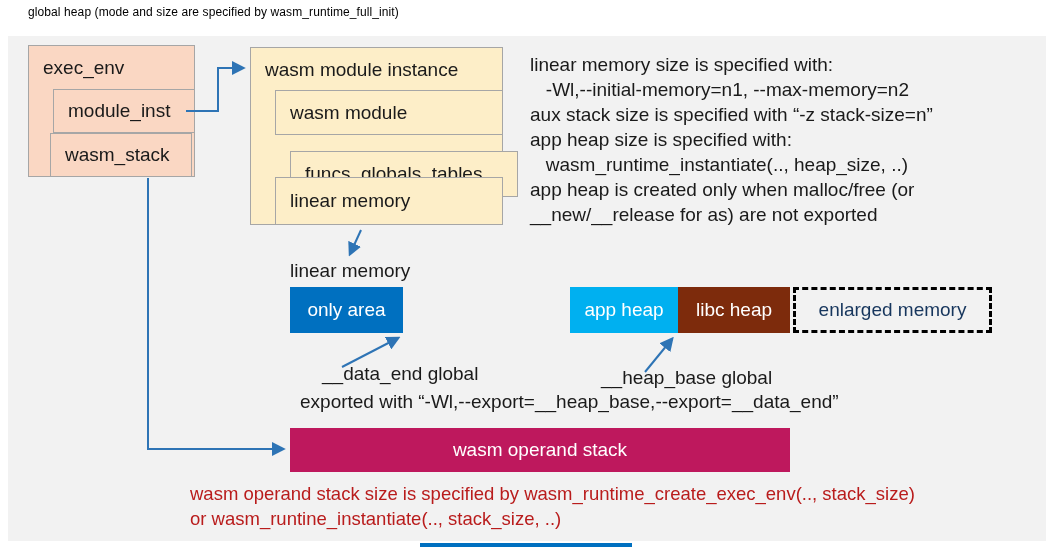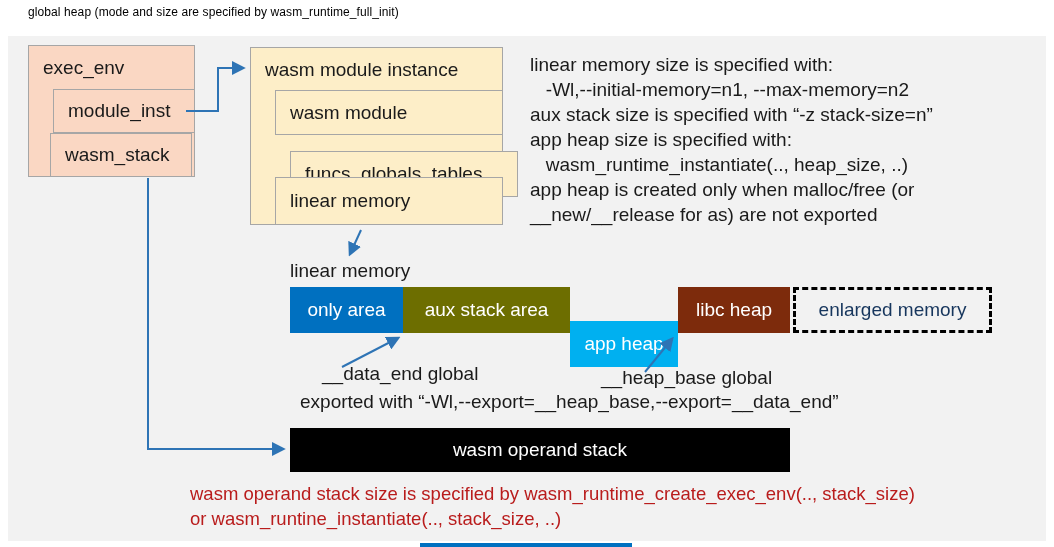--- a/index.html
+++ b/index.html
@@ -45,21 +45,21 @@
   .note-line { white-space: pre; }
   
   .lm-label { position: absolute; left: 290px; top: 260px; font-size: 19px; }
   .segment {
     position: absolute; top: 287px; height: 46px;
     display: flex; align-items: center; justify-content: center;
     color: #ffffff; font-size: 19px; white-space: nowrap;
   }
   #seg-data  { left: 290px; width: 113px; }
   #seg-aux   { left: 403px; width: 167px; }
-  #seg-heap  { left: 570px; width: 108px; margin-top: 34px; }
+  #seg-heap  { left: 570px; width: 108px; }
   #seg-libc  { left: 678px; width: 112px; }
   #seg-enlarged {
     left: 793px; width: 199px;
     background: transparent; border: 3px dashed #000;
     color: #17365d;
   }
   
   .ann { position: absolute; font-size: 19px; color: #1a1a1a; white-space: nowrap; }
   #ann-data-end  { left: 322px; top: 363px; }
   #ann-heap-base { left: 601px; top: 359px; margin-top: 8px; }
@@ -114,30 +114,29 @@
     <div class="note-line">aux stack size is specified with “-z stack-size=n”</div>
     <div class="note-line">app heap size is specified with:</div>
     <div class="note-line">   wasm_runtime_instantiate(.., heap_size, ..)</div>
     <div class="note-line">app heap is created only when malloc/free (or</div>
     <div class="note-line">__new/__release for as) are not exported</div>
   </div>
 
   <div class="lm-label">linear memory</div>
 
   <div class="segment" id="seg-data" style="background-color: rgb(0, 112, 192);">only area</div>
-  <div class="segment" id="seg-aux" style="background-color: rgb(109, 110, 0);">aux stack area</div>
   <div class="segment" id="seg-heap" style="background-color: rgb(0, 176, 240);">app heap</div>
   <div class="segment" id="seg-libc" style="background-color: rgb(125, 43, 12);">libc heap</div>
   <div class="segment" id="seg-enlarged">enlarged memory</div>
 
   <div class="ann" id="ann-data-end">__data_end global</div>
   <div class="ann" id="ann-heap-base">__heap_base global</div>
   <div class="ann" id="ann-exported">exported with “-Wl,--export=__heap_base,--export=__data_end”</div>
 
-  <div id="operand-stack" style="background-color: #000000;">wasm operand stack</div>
+  <div id="operand-stack" style="background-color: #be185d;">wasm operand stack</div>
 
   <div class="notes-bottom">
     <div class="note-line">wasm operand stack size is specified by wasm_runtime_create_exec_env(.., stack_size)</div>
     <div class="note-line">or wasm_runtine_instantiate(.., stack_size, ..)</div>
   </div>
 
   <div id="footer-bar" style="background-color: rgb(0, 112, 192);"></div>
 
   <svg class="overlay">
     <defs>

